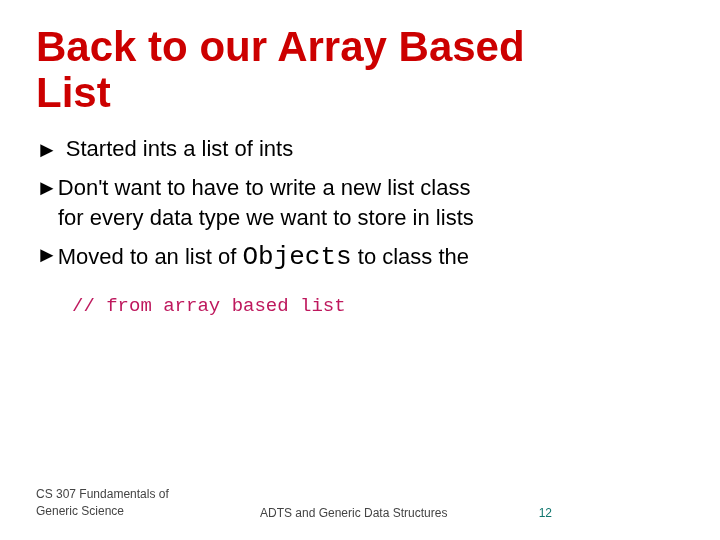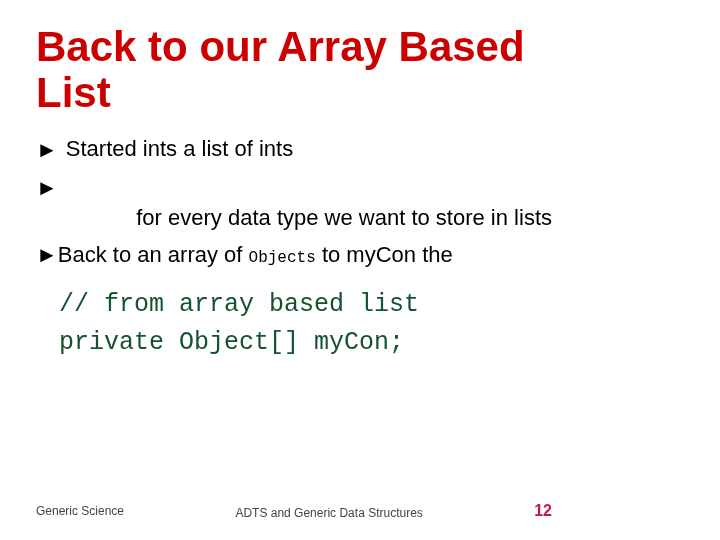--- a/index.html
+++ b/index.html
@@ -70,34 +70,33 @@
     }
 
     .bullet-row {
       display: flex;
       align-items: flex-start;
     }
 
     .continuation {
       padding-left: 22px;
       display: block;
-      text-align: right;
     }
 
     code, .code-inline {
       font-family: 'Courier New', Courier, monospace;
-      font-size: 16px;
+      font-size: 26px;
     }
 
     .code-block {
       font-family: 'Courier New', Courier, monospace;
-      font-size: 25px;
-      color: #14532d;
+      font-size: 19px;
+      color: #be185d;
       margin-top: 16px;
-      margin-left: 23px;
+      margin-left: 36px;
       line-height: 1.5;
     }
 
     .footer {
       display: flex;
       justify-content: space-between;
       align-items: flex-end;
       padding-top: 10px;
       border-top: none;
     }
@@ -108,23 +107,23 @@
       line-height: 1.4;
     }
 
     .footer-center {
       font-size: 12px;
       color: #444444;
       text-align: right;
     }
 
     .footer-right {
-      font-size: 16px;
-      color: #be185d;
-      font-weight: bold;
+      font-size: 12px;
+      color: #0f766e;
+      font-weight: normal;
     }
   </style>
 </head>
 <body>
 
 <div class="slide">
 
   <div class="title">Back to our Array Based List</div>
 
   <div class="content">
@@ -132,44 +131,44 @@
     <ul class="bullet-list">
 
       <li class="bullet-item">
         <span class="bullet-marker">►</span>
         <span class="bullet-text">Started ints a list of ints</span>
       </li>
 
       <li class="bullet-item-multiline">
         <div class="bullet-row">
           <span class="bullet-marker">►</span>
+          <span class="bullet-text">Don't want to have to write a new list class</span>
         </div>
         <span class="continuation">for every data type we want to store in lists</span>
       </li>
 
       <li class="bullet-item-multiline">
         <div class="bullet-row">
           <span class="bullet-marker">►</span>
           <span class="bullet-text">
-            <span>Back to an array of </span><code>Objects</code><span> to myCon the</span>
+            <span>Moved to an list of </span><code>Objects</code><span> to class the</span>
           </span>
         </div>
       </li>
 
     </ul>
 
     <div class="code-block">
       <div>// from array based list</div>
-      <div>private Object[] myCon;</div>
     </div>
 
   </div>
 
   <div class="footer">
     <div class="footer-left">
-      <br>
+      <span>CS 307 Fundamentals of</span><br>
       <span>Generic Science</span>
     </div>
     <div class="footer-center">ADTS and Generic Data Structures</div>
     <div class="footer-right">12</div>
   </div>
 
 </div>
 
 </body></html>

